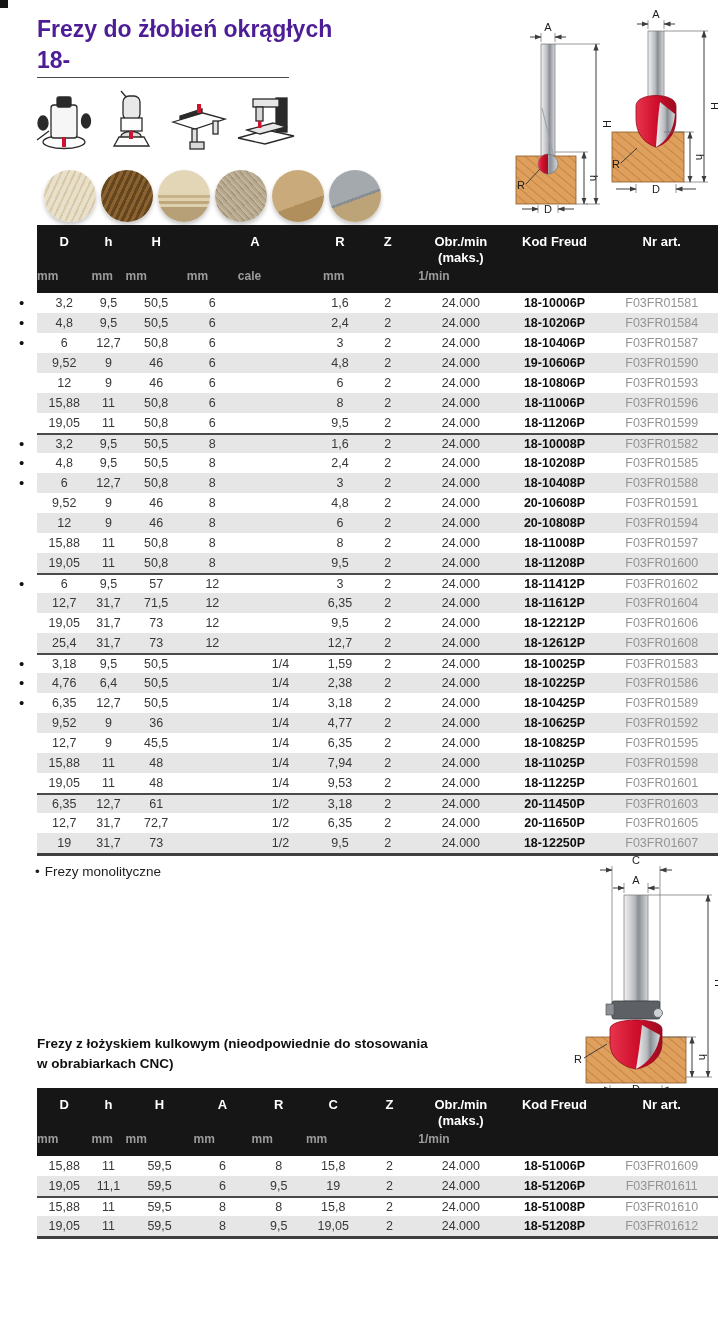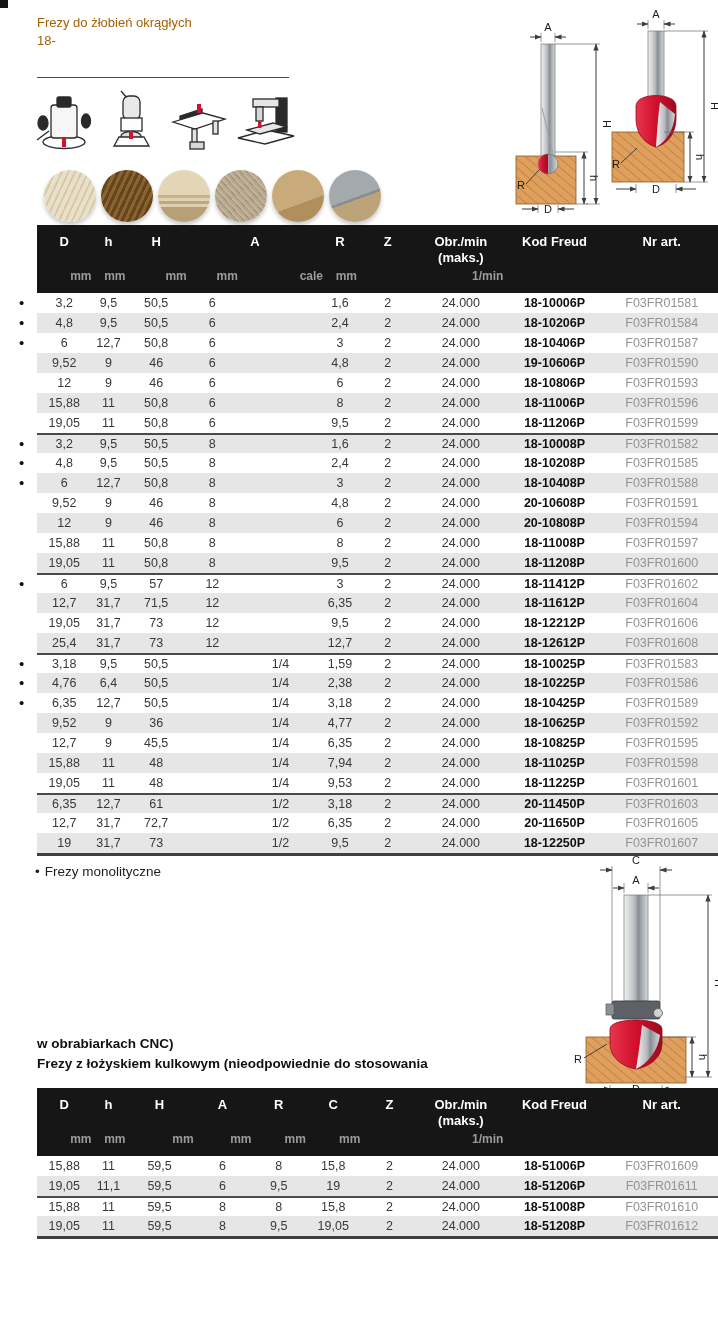--- a/index.html
+++ b/index.html
@@ -1,20 +1,20 @@
 <!DOCTYPE html>
 <html><head>
 <meta charset="utf-8">
 <style>
   html,body{margin:0;padding:0;background:#fff;}
   .page{position:relative;width:718px;height:1327px;background:#fff;overflow:hidden;
         font-family:"Liberation Sans",sans-serif;color:#222;}
   .corner{position:absolute;left:0;top:0;width:8px;height:8px;background:#161616;}
 
-  .title{position:absolute;left:37px;top:14px;font-size:13px;font-weight:400;color:#a16207;line-height:1.35;}
+  .title{position:absolute;left:37px;top:14px;font-size:23px;font-weight:700;color:#4c1d95;line-height:1.35;}
   .rule{position:absolute;left:37px;top:77px;width:252px;height:1px;background:#4a4a4a;}
 
   .tools{position:absolute;left:34px;top:90px;display:flex;align-items:flex-end;gap:7px;}
   .tool{width:60px;height:64px;}
 
   .materials{position:absolute;left:44px;top:170px;display:flex;gap:5px;}
   .mat{width:52px;height:52px;border-radius:50%;box-shadow:0 3px 4px rgba(0,0,0,.22);}
   .mat-softwood{background:repeating-linear-gradient(115deg,#e9e0cb 0 4px,#d8caa9 4px 6px);}
   .mat-hardwood{background:repeating-linear-gradient(115deg,#8a6330 0 3px,#64451d 3px 6px);}
   .mat-plywood{background:linear-gradient(to bottom,#e3d6b6 0 48%,#c8b289 48% 54%,#e0d2b0 54% 60%,#bfa77c 60% 66%,#ddd0ae 66% 72%,#b7a077 72% 100%);}
@@ -30,21 +30,21 @@
 
   .tbl{position:absolute;left:37px;width:681px;}
   .t1{top:225px;} .t2{top:1088px;}
   .thead{background:#161616;color:#fff;}
   .hrow{display:grid;}
   .t1 .hrow,.t1 .trow{grid-template-columns:8% 5% 9% 7.5% 12.5% 5% 9% 12.5% 15% 16.5%;}
   .t2 .hrow,.t2 .trow{grid-template-columns:8% 5% 10% 8.5% 8% 8% 8.5% 12.5% 15% 16.5%;}
   .labels{height:44px;padding-top:9px;box-sizing:border-box;align-items:start;}
   .units{height:24px;align-items:start;}
   .hcell{text-align:center;font-size:13px;font-weight:700;line-height:1.25;white-space:nowrap;}
-  .ucell{text-align:right;font-size:12px;font-weight:700;color:#9b9b9b;white-space:nowrap;}
+  .ucell{text-align:left;font-size:12px;font-weight:700;color:#9b9b9b;white-space:nowrap;}
   .tbody{border-bottom:3px solid #3f3f3f;}
   .trow{display:grid;height:20px;align-items:center;position:relative;box-sizing:border-box;}
   .trow.alt{background:#e6e6e6;}
   .trow.gsep{border-top:2px solid #4a4a4a;}
   .tcell{font-size:12.5px;color:#383838;text-align:center;white-space:nowrap;}
   .tcell.kod{font-weight:700;color:#0f0f0f;}
   .tcell.nr{color:#939393;}
   .rowbullet{position:absolute;left:-18px;top:50%;transform:translateY(-54%);font-size:15px;color:#111;line-height:1;}
 
   .footnote{position:absolute;left:35px;top:864px;font-size:13.5px;color:#1d1d1d;}
@@ -602,22 +602,22 @@
       <line class="dim" x1="26" y1="205" x2="49" y2="191"></line>
       <line class="ext" x1="52" y1="232" x2="52" y2="240"></line>
         <line class="ext" x1="104" y1="232" x2="104" y2="240"></line>
       <line class="dim" x1="32" y1="236" x2="52" y2="236" marker-end="url(#arr)"></line>
       <line class="dim" x1="124" y1="236" x2="104" y2="236" marker-end="url(#arr)"></line>
       <text x="78" y="240" text-anchor="middle">D</text>
     </g>
   </svg>
 
   <div class="sec2">
+    <div>Frezy z łożyskiem kulkowym (nieodpowiednie do stosowania</div>
     <div>w obrabiarkach CNC)</div>
-    <div>Frezy z łożyskiem kulkowym (nieodpowiednie do stosowania</div>
   </div>
 
   <div class="tbl t2">
     <div class="thead">
       <div class="hrow labels">
         <span class="hcell" style="grid-column:1">D</span>
         <span class="hcell" style="grid-column:2">h</span>
         <span class="hcell" style="grid-column:3">H</span>
         <span class="hcell" style="grid-column:4">A</span>
         <span class="hcell" style="grid-column:5">R</span>

